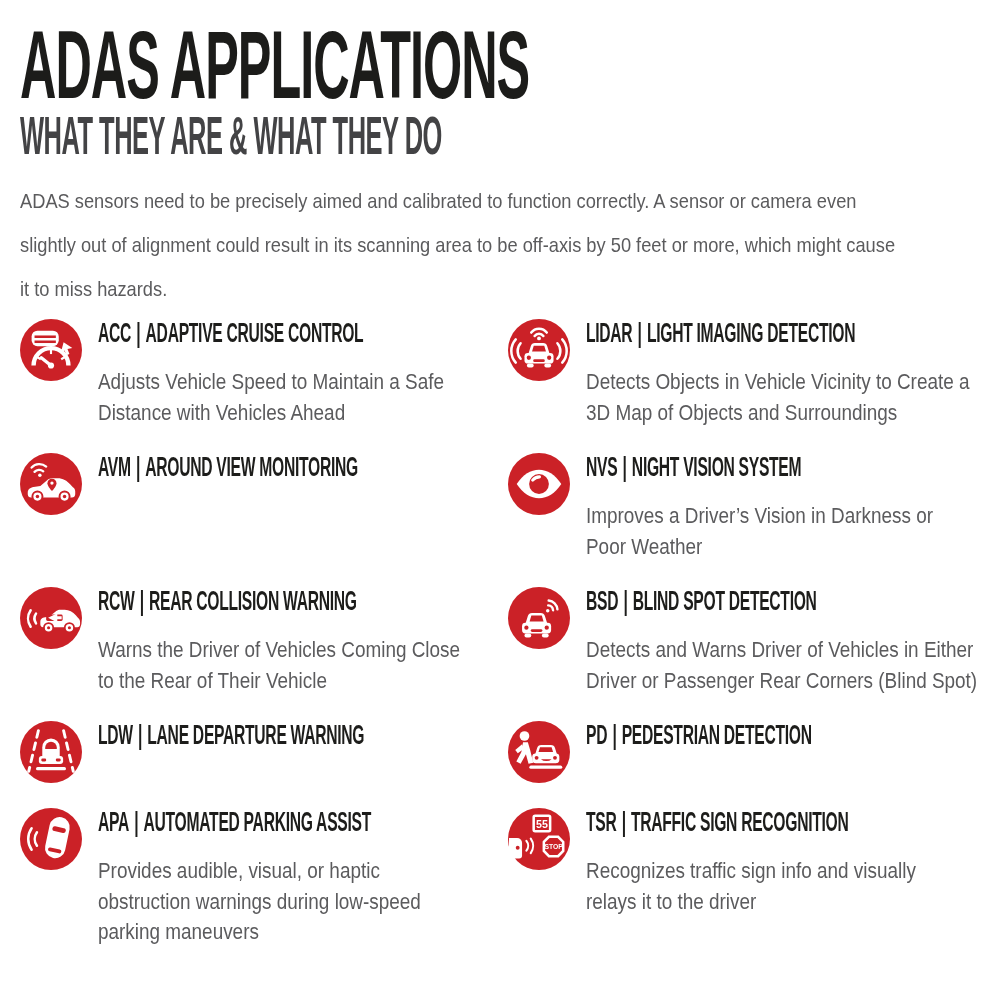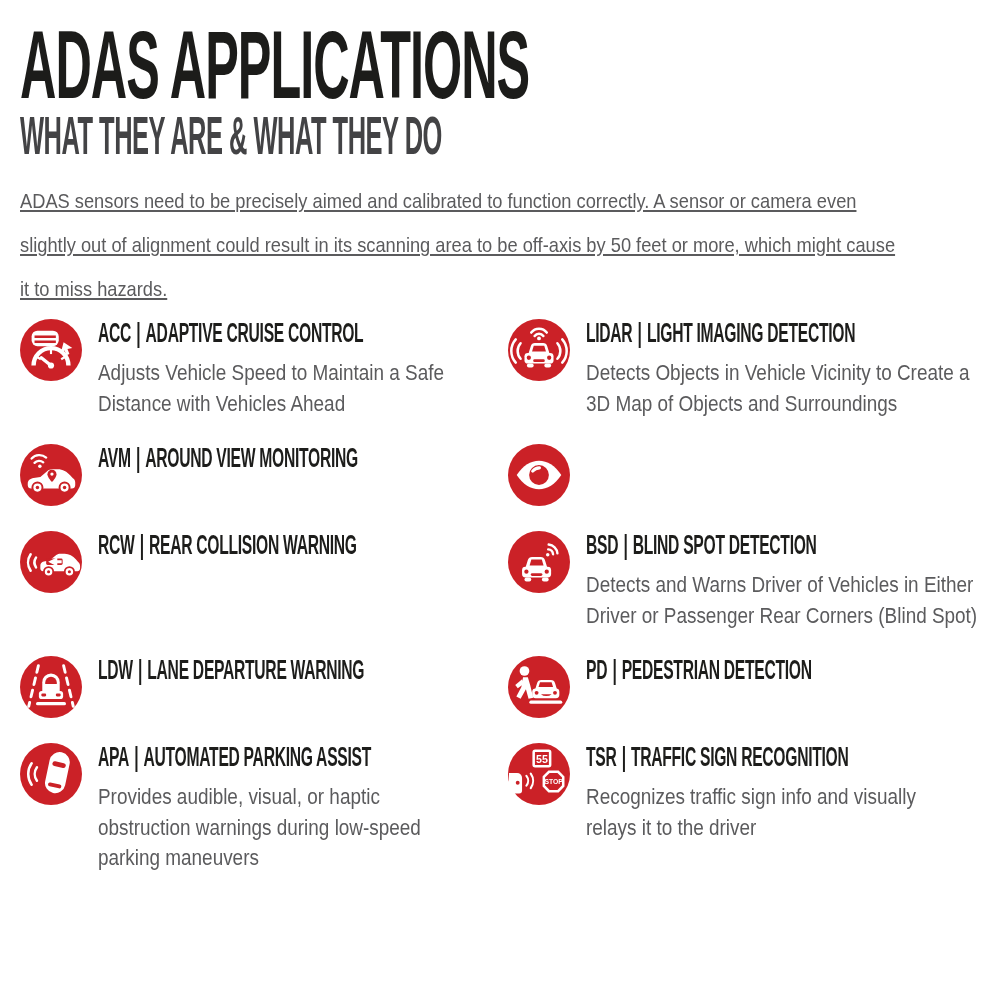--- a/index.html
+++ b/index.html
@@ -13,21 +13,21 @@
   .page-title{
     font-size:97px;font-weight:700;color:var(--title);
     line-height:82px;letter-spacing:-2px;white-space:nowrap;
     transform:scaleX(.52);transform-origin:0 0;
   }
   .page-subtitle{
     font-size:53px;font-weight:700;color:var(--subtitle);
     line-height:50px;letter-spacing:-1px;white-space:nowrap;margin-top:5px;
     transform:scaleX(.48);transform-origin:0 0;
   }
-  .intro{margin-top:18px;color:var(--body);text-decoration:underline;}
+  .intro{margin-top:18px;color:var(--body);}
   .intro-line{
     font-size:21px;line-height:44px;white-space:nowrap;
     transform:scaleX(.87);transform-origin:0 0;
   }
 
   .grid{
     margin-top:6px;
     display:grid;grid-template-columns:488px 492px;row-gap:23px;
   }
   .app-item{display:flex;align-items:flex-start;}
@@ -36,21 +36,21 @@
     background:var(--red);display:inline-flex;align-items:center;justify-content:center;
     margin-right:16px;margin-top:2px;text-decoration:underline;
   }
   .icon-circle svg{width:62px;height:62px;display:block;}
   .app-heading{
     font-size:27px;font-weight:700;color:var(--heading);
     line-height:32px;white-space:nowrap;letter-spacing:-.5px;
     transform:scaleX(.58);transform-origin:0 0;
   }
   .app-heading .sep{margin:0 9px;font-weight:700;}
-  .app-desc{color:var(--body);margin-top:9px;}
+  .app-desc{color:var(--body);margin-top:18px;}
   .desc-line{
     font-size:22px;line-height:30.5px;white-space:nowrap;
     transform:scaleX(.86);transform-origin:0 0;
   }
 </style>
 </head>
 <body>
 
 <div class="page">
   <div class="page-title">ADAS APPLICATIONS</div>
@@ -149,20 +149,29 @@
   </div>
 
   <div class="app-item">
     <span class="icon-circle">
           <svg viewBox="0 0 64 64">
    <path fill="#fff" d="M9 32 c6.5 -9.8 14.4 -14.7 23 -14.7 s16.5 4.9 23 14.7 c-6.5 9.8 -14.4 14.7 -23 14.7 s-16.5 -4.9 -23 -14.7z"></path>
    <circle cx="32" cy="32" r="10.2" fill="var(--red)"></circle>
    <path d="M25.5 28 a9 9 0 0 1 7 -3.4" stroke="#fff" stroke-width="3.2" fill="none" stroke-linecap="round"></path>
           </svg>
         </span>
+    <div class="app-text">
+      <div class="app-heading">
+        <span class="abbr">NVS</span><span class="sep">|</span><span class="app-name">NIGHT VISION SYSTEM</span>
+      </div>
+      <div class="app-desc">
+            <div class="desc-line">Improves a Driver’s Vision in Darkness or</div>
+            <div class="desc-line">Poor Weather</div>
+          </div>
+    </div>
   </div>
 
   <div class="app-item">
     <span class="icon-circle">
           <svg viewBox="0 0 64 64">
    <g fill="none" stroke="#fff" stroke-width="2.6" stroke-linecap="round">
      <path d="M11 24 a15 15 0 0 0 0 17"></path>
               <path d="M16.5 27.5 a9 9 0 0 0 0 10"></path>
             </g>
    <path fill="#fff" d="M23.8 41.5 c-1.6 0 -2.8 -1.2 -2.8 -2.8 v-3 c0 -2.2 1.4 -3.8 3.6 -4.2 l5.8 -1 6.4 -5.2 c1.4 -1.1 3 -1.7 4.8 -1.7 h4.6 c4.4 0 8.4 2.3 11.4 5.6 l2.4 2.7 c1.3 0.9 2 2.3 2 3.9 v2.9 c0 1.6 -1.3 2.8 -2.8 2.8z"></path>
@@ -171,20 +180,24 @@
    <circle cx="51" cy="42" r="4.8" fill="#fff" stroke="var(--red)" stroke-width="1.8"></circle>
             <circle cx="51" cy="42" r="1.6" fill="var(--red)"></circle>
    <rect x="27" y="28.5" width="17" height="6.5" rx="1.5" fill="var(--red)"></rect>
    <path d="M38.5 27 l-9.5 4.8 9.5 4.8 v-3.2 h4.5 v-3.2 h-4.5z" fill="#fff"></path>
           </svg>
         </span>
     <div class="app-text">
       <div class="app-heading">
         <span class="abbr">RCW</span><span class="sep">|</span><span class="app-name">REAR COLLISION WARNING</span>
       </div>
+      <div class="app-desc">
+            <div class="desc-line">Warns the Driver of Vehicles Coming Close</div>
+            <div class="desc-line">to the Rear of Their Vehicle</div>
+          </div>
     </div>
   </div>
 
   <div class="app-item">
     <span class="icon-circle">
           <svg viewBox="0 0 64 64">
    <g fill="none" stroke="#fff" stroke-width="2.5" stroke-linecap="round">
      <path d="M42 14 a10 10 0 0 1 9 9"></path>
               <path d="M41.5 19 a5.5 5.5 0 0 1 5 5"></path>
             </g>

